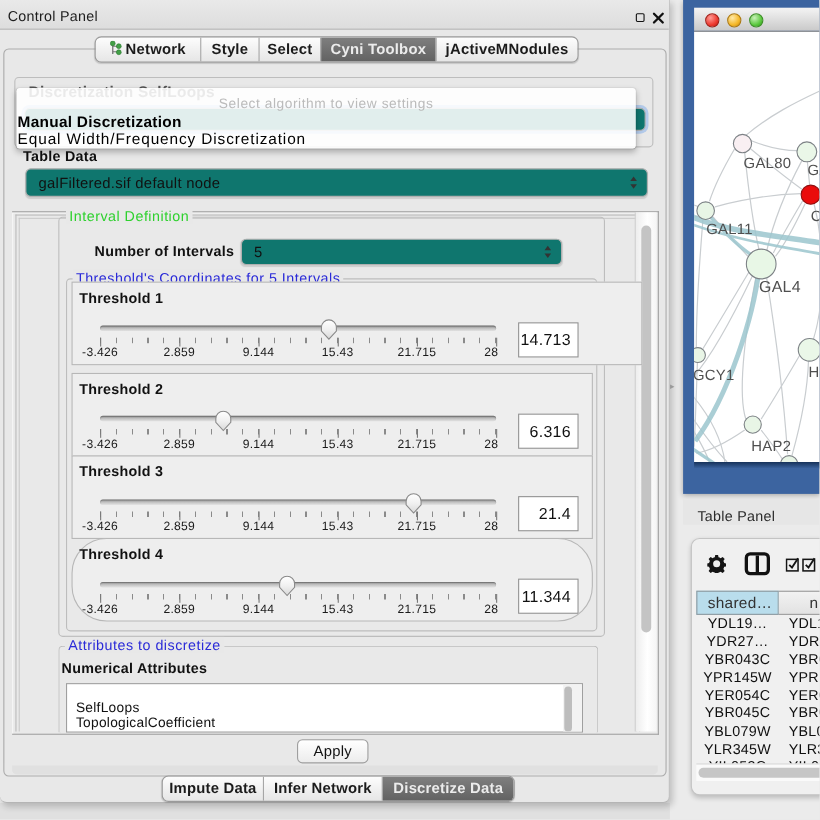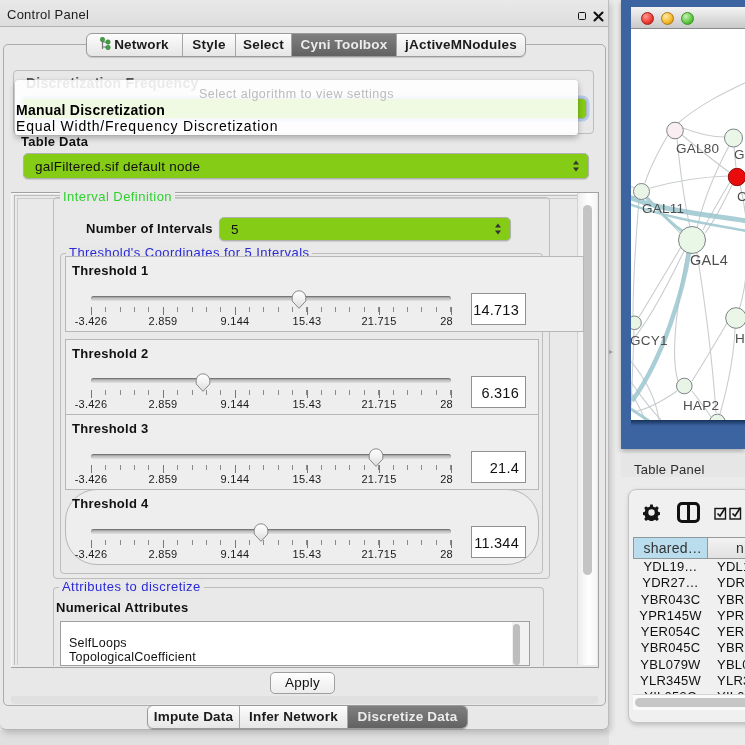--- a/index.html
+++ b/index.html
@@ -16,21 +16,21 @@
 .tab{height:22px;line-height:22px;text-align:center;font-size:13.5px;font-weight:bold;color:#1b1b1b;letter-spacing:0.2px;border-right:1px solid #a6a6a6;box-sizing:border-box;}
 .tab:last-child{border-right:none;}
 .tab.sel{background:linear-gradient(#7f7f7f,#626262);color:#ececec;}
 #toptabs{left:86px;top:33px;}
 
 #pane{position:absolute;left:3px;top:44px;width:601px;height:660px;border:1px solid #ababab;border-radius:5px;background:#e8e8e8;}
 
 .group{position:absolute;border:1px solid #bdbdbd;border-radius:4px;}
 .gtitle{position:absolute;top:-8px;font-size:13px;letter-spacing:0.45px;background:#e8e8e8;padding:0 3px;white-space:nowrap;}
 
-.combo{position:absolute;background:#84cc16;border:1px solid #b0b0b0;border-radius:5px;box-shadow:0 1px 1px rgba(0,0,0,0.12);font-size:13.5px;color:#111;}
+.combo{position:absolute;background:#0f766e;border:1px solid #b0b0b0;border-radius:5px;box-shadow:0 1px 1px rgba(0,0,0,0.12);font-size:13.5px;color:#111;}
 .combo .ctext{position:absolute;left:11px;top:50%;transform:translateY(-50%);}
 .combo .arr{position:absolute;right:7px;top:50%;transform:translateY(-50%);width:9px;color:#333;}
 .arr svg{display:block;}
 
 #scrollpane{position:absolute;left:11px;top:192px;width:587px;height:474px;border:1px solid #a2a2a2;border-left:none;background:#e9e9e9;box-shadow:inset 1px 1px 0 rgba(255,255,255,0.6);}
 #vsb{position:absolute;left:577px;top:193px;width:20px;height:472px;background:linear-gradient(90deg,#ededed,#ffffff 55%,#f5f5f5);border-left:1px solid #d2d2d2;box-sizing:border-box;}
 #vsb .thumb{position:absolute;left:5px;top:12px;width:9px;height:370px;background:#c4c4c4;border-radius:5px;}
 
 .trow{position:absolute;left:65px;width:472px;height:74px;border:1px solid #b7b7b7;background:#eeeeee;}
 .trow .tlabel{position:absolute;left:6px;top:6px;font-size:13px;font-weight:bold;color:#111;}
@@ -103,21 +103,21 @@
           <circle cx="8" cy="5" r="2.2" fill="#43a047" stroke="#2e7d32" stroke-width="0.6"></circle>
           <circle cx="8" cy="10.5" r="2.2" fill="#43a047" stroke="#2e7d32" stroke-width="0.6"></circle>
         </svg>Network</div>
     <div class="tab" style="width:53px;">Style</div>
     <div class="tab" style="width:56px;">Select</div>
     <div class="tab sel" style="width:105px;">Cyni Toolbox</div>
     <div class="tab" style="width:128px;">jActiveMNodules</div>
   </div>
 
   <div class="group" style="left:13px;top:70px;width:579px;height:62px;"></div>
-  <div class="abs" style="left:26px;top:75px;font-size:14px;font-weight:bold;color:#555;">Discretization Frequency</div>
+  <div class="abs" style="left:26px;top:75px;font-size:14px;font-weight:bold;color:#555;">Discretization SelfLoops</div>
   <div class="combo" style="left:22px;top:98px;width:563px;height:19px;box-shadow:0 0 0 2.5px rgba(125,172,235,0.5);"></div>
 
   <div class="abs" style="left:21px;top:134px;font-size:13px;font-weight:bold;color:#111;">Table Data</div>
   <div class="combo" style="left:23px;top:153px;width:564px;height:24px;">
     <span class="ctext">galFiltered.sif default node</span>
     <span class="arr">
         <svg width="8" height="12" viewBox="0 0 8 12">
           <path d="M4 0.5 L7 4.5 L1 4.5 Z" fill="#333"></path>
           <path d="M4 11.5 L7 7.5 L1 7.5 Z" fill="#333"></path>
         </svg>

